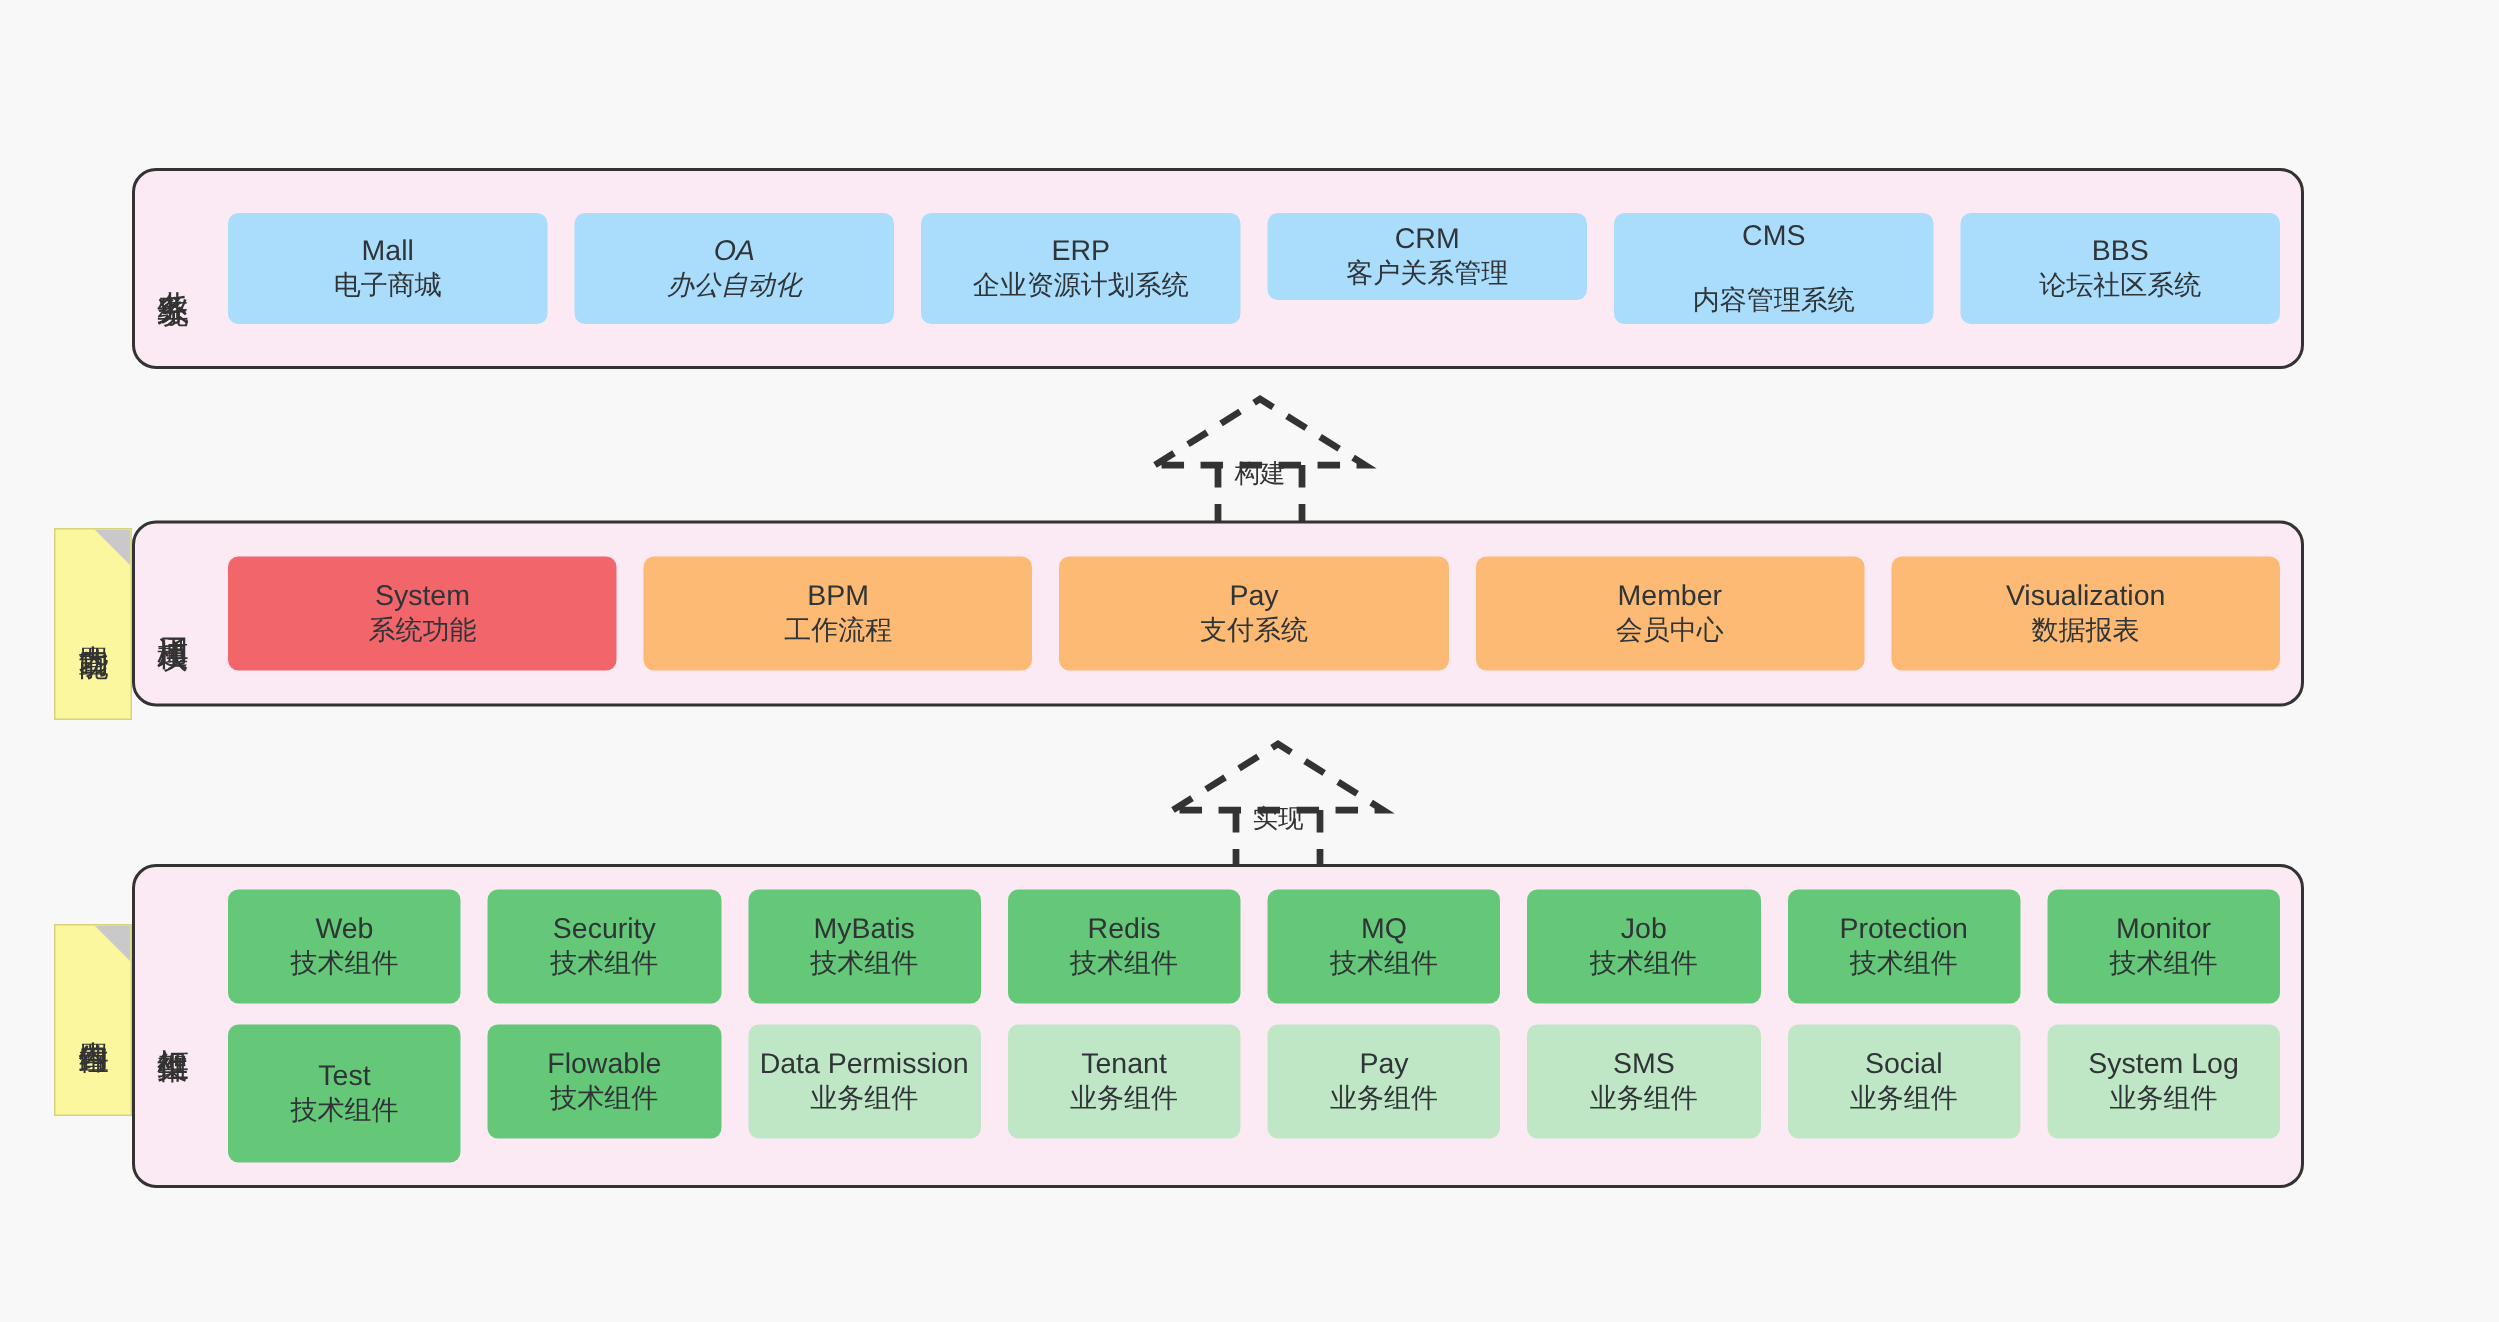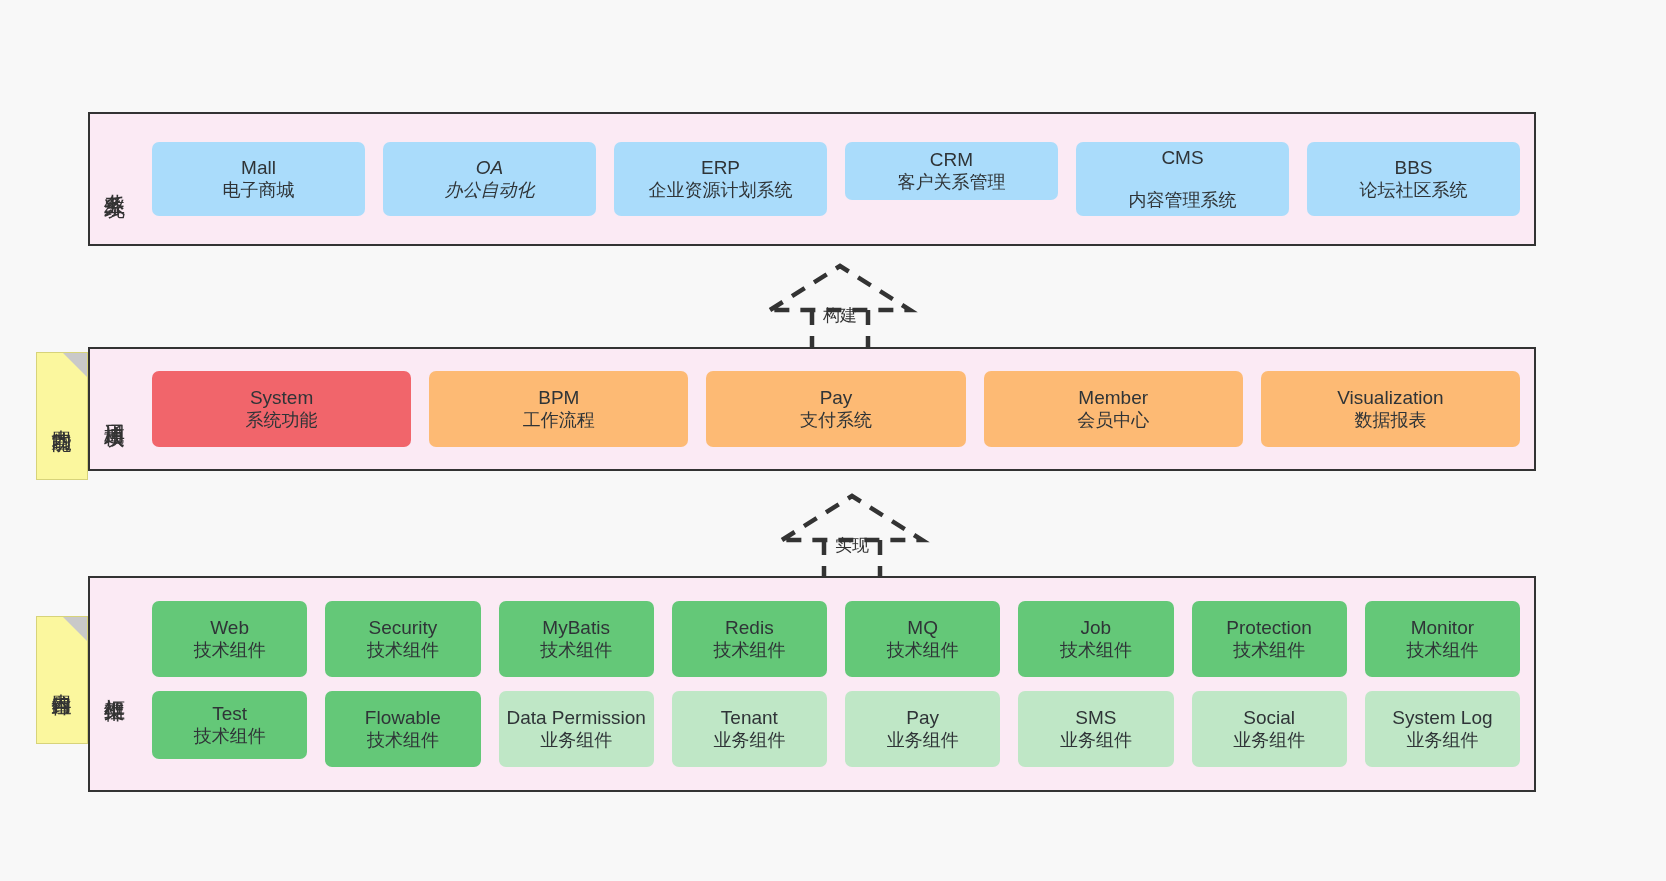--- a/index.html
+++ b/index.html
@@ -22,21 +22,21 @@
     width: 1666px;
     height: 881px;
   }
 
   
   .layer {
     position: absolute;
     box-sizing: border-box;
     background: #fbeaf4;
     border: 2px solid #333333;
-    border-radius: 0;
+    border-radius: 16px;
     display: flex;
     align-items: stretch;
     justify-content: space-between;
   }
 
   
   .layer-title {
     box-sizing: border-box;
     width: 48px;
     flex: 0 0 48px;
@@ -273,21 +273,21 @@
           <span class="en">Protection</span>
           <span class="cn">技术组件</span>
         </div>
         <div class="node n-green" style="height:76px;">
           <span class="en">Monitor</span>
           <span class="cn">技术组件</span>
         </div>
       </div>
 
       <div class="row">
-        <div class="node n-green" style="height:68px;">
+        <div class="node n-green" style="height:92px;">
           <span class="en">Test</span>
           <span class="cn">技术组件</span>
         </div>
         <div class="node n-green" style="height:76px;">
           <span class="en">Flowable</span>
           <span class="cn">技术组件</span>
         </div>
         <div class="node n-lightgreen wrap" style="height:76px;">
           <span class="en">Data Permission</span>
           <span class="cn">业务组件</span>

